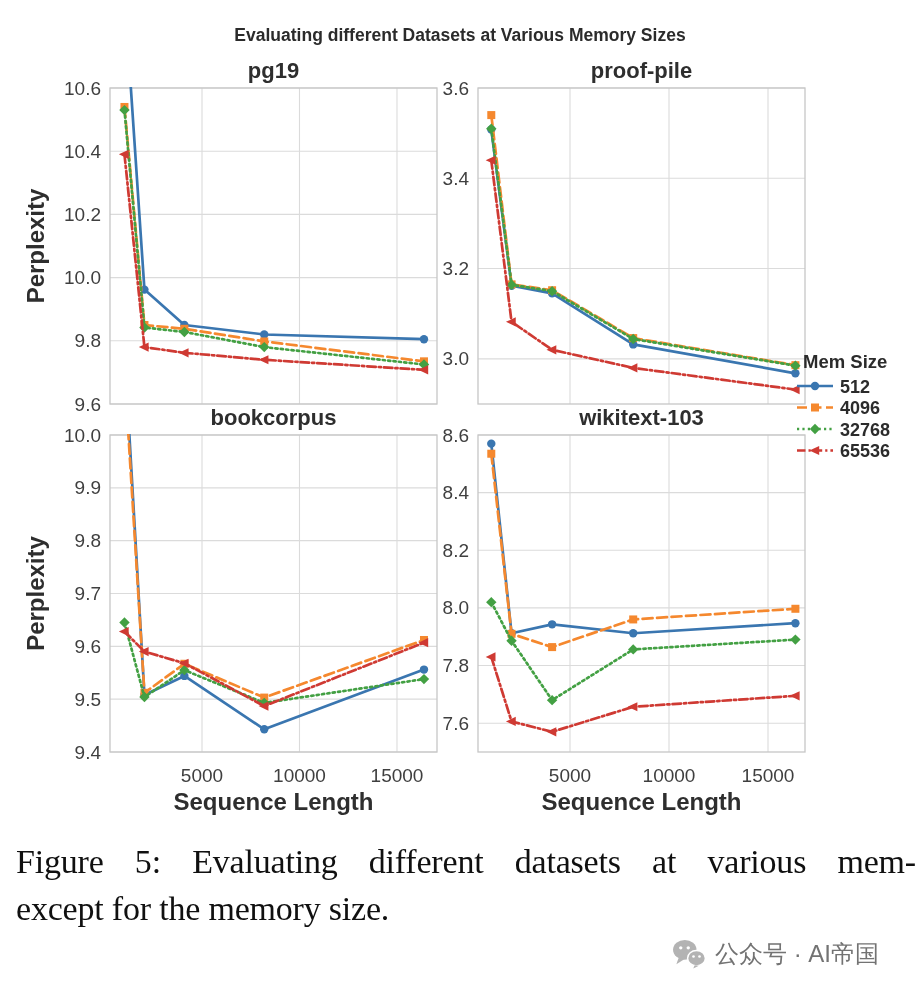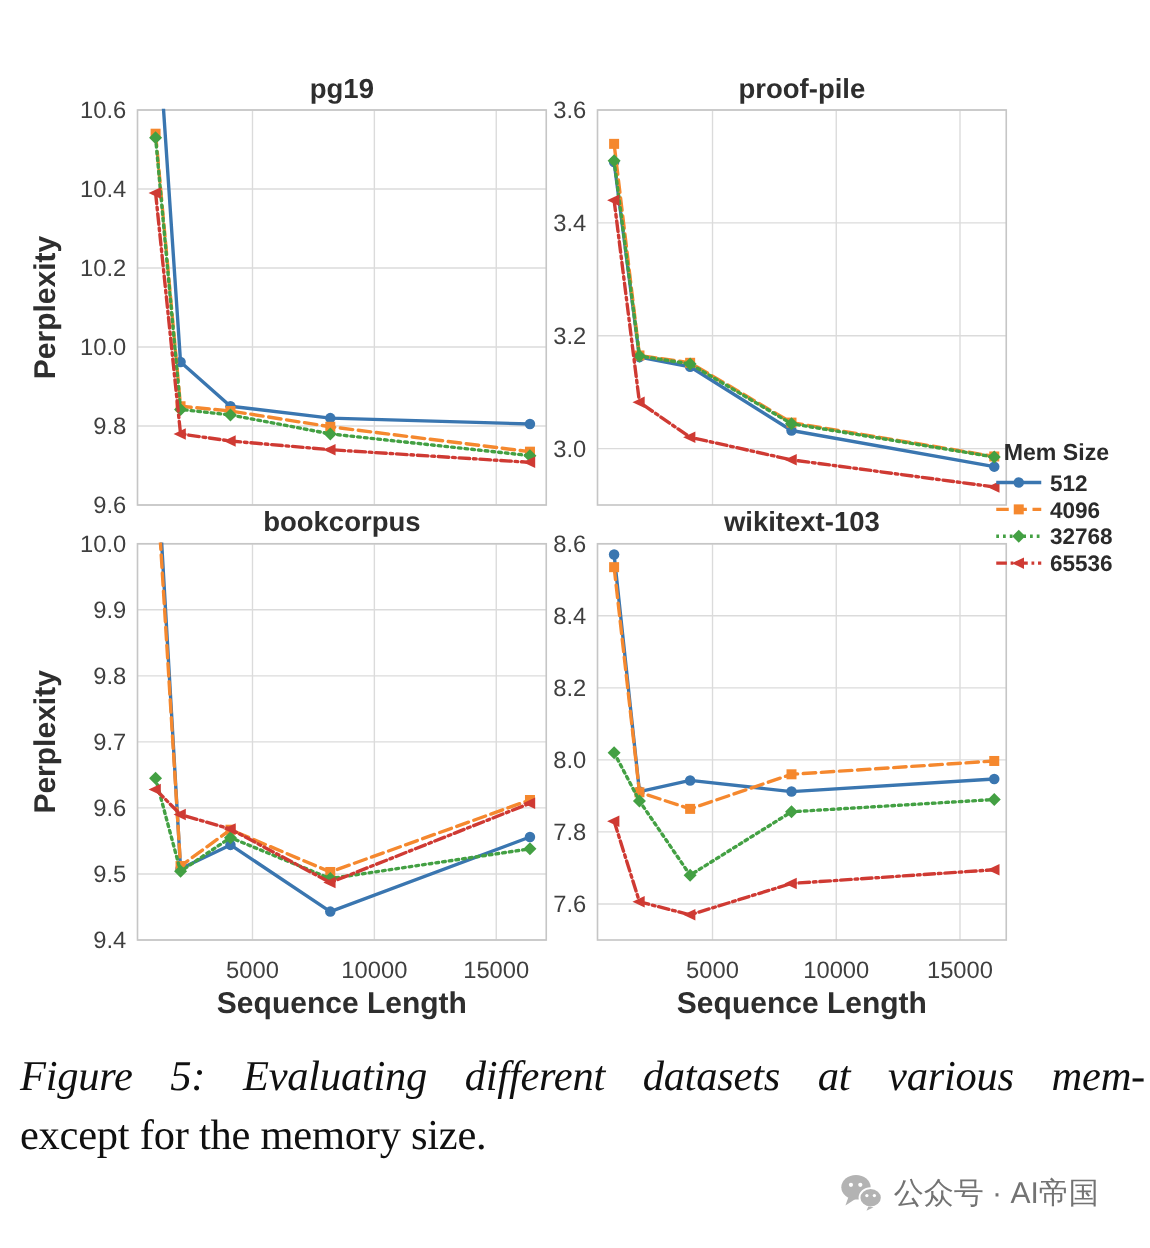--- a/index.html
+++ b/index.html
@@ -11,28 +11,29 @@
   #chart-svg{position:absolute;top:0;left:0;}
   
   .tick{font:19px "Liberation Sans",sans-serif;fill:#3f3f3f;}
   .ax-title{font:bold 22px "Liberation Sans",sans-serif;fill:#2e2e2e;}
   .ax-label{font:bold 24px "Liberation Sans",sans-serif;fill:#2e2e2e;}
   .leg-title{font:bold 18.5px "Liberation Sans",sans-serif;fill:#2b2b2b;}
   .leg-label{font:bold 18px "Liberation Sans",sans-serif;fill:#2b2b2b;}
   .caption{position:absolute;left:16px;top:838px;width:902px;
            font-family:"Liberation Serif",serif;font-size:34px;line-height:47px;
            color:#101010;letter-spacing:-0.2px;}
-  .caption .jline{width:900px;text-align:justify;text-align-last:justify;white-space:nowrap;font-style:italic;}
+  .caption .jline{width:900px;text-align:justify;text-align-last:justify;white-space:nowrap;}
   .watermark{position:absolute;left:672px;top:938px;display:flex;align-items:center;gap:9px;
              color:#737373;font:24px "Liberation Sans",sans-serif;white-space:nowrap;}
 </style>
 </head>
 <body>
 
 <div class="fig">
+  <div class="suptitle">Evaluating different Datasets at Various Memory Sizes</div>
 
   <svg id="chart-svg" width="920" height="830" viewBox="0 0 920 830">
       <g>
         <line x1="201.99677996422184" y1="88" x2="201.99677996422184" y2="404" stroke="#dbdbdb" stroke-width="1.1"></line>
         <line x1="299.4923076923077" y1="88" x2="299.4923076923077" y2="404" stroke="#dbdbdb" stroke-width="1.1"></line>
         <line x1="396.9878354203936" y1="88" x2="396.9878354203936" y2="404" stroke="#dbdbdb" stroke-width="1.1"></line>
         <line x1="110" y1="404" x2="437" y2="404" stroke="#dbdbdb" stroke-width="1.1"></line>
         <line x1="110" y1="340.79999999999967" x2="437" y2="340.79999999999967" stroke="#dbdbdb" stroke-width="1.1"></line>
         <line x1="110" y1="277.5999999999999" x2="437" y2="277.5999999999999" stroke="#dbdbdb" stroke-width="1.1"></line>
         <line x1="110" y1="214.40000000000012" x2="437" y2="214.40000000000012" stroke="#dbdbdb" stroke-width="1.1"></line>

